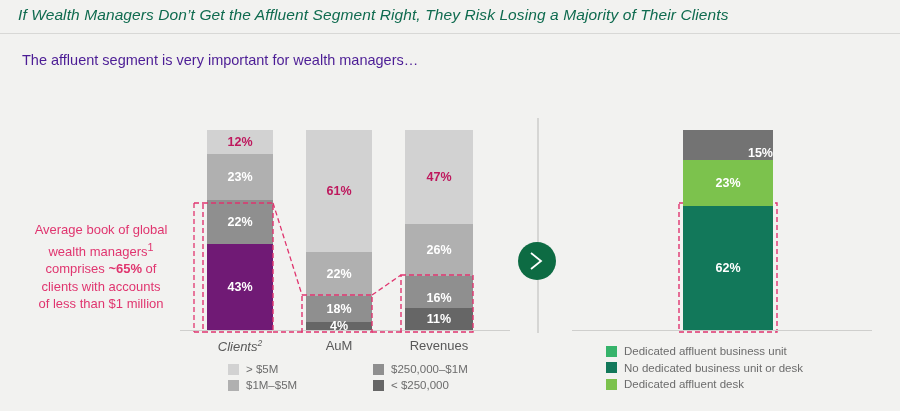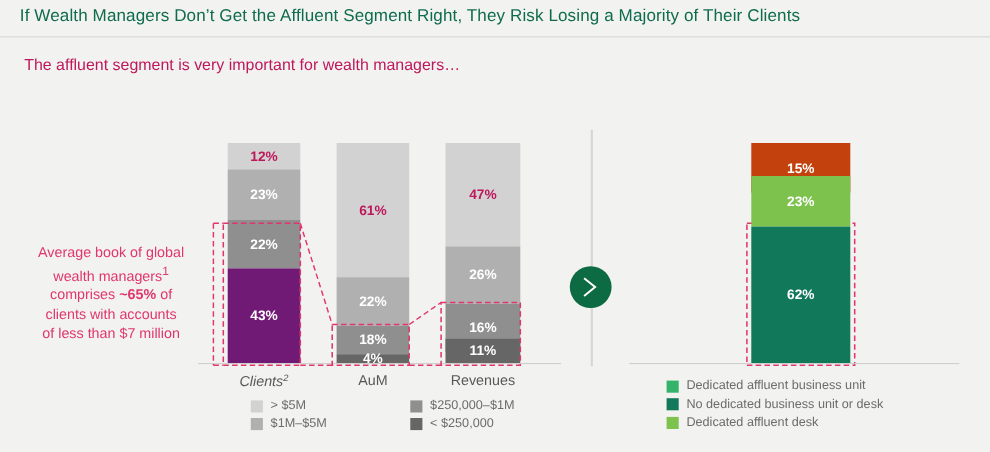--- a/index.html
+++ b/index.html
@@ -11,27 +11,27 @@
     position:relative;
   }
   .page{position:absolute;inset:0;}
 
   
   .title-rule{
     position:absolute;left:0;top:33px;width:900px;height:1px;background:#d8d8d6;
   }
   .title{
     position:absolute;left:18px;top:6px;width:868px;
-    font-size:15.5px;color:#0f6b4f;letter-spacing:.1px;white-space:nowrap;
+    font-size:15.5px;color:#0f6b4f;letter-spacing:.1px;white-space:nowrap;font-style:italic;
   }
 
   
   .sub-left{
     position:absolute;left:22px;top:52px;width:520px;
-    font-size:14.5px;color:#be185d;
+    font-size:14.5px;color:#4c1d95;
   }
   .sub-right{
     position:absolute;left:556px;top:52px;width:340px;
     font-size:14.5px;color:#5b6b63;text-align:center;line-height:19px;
   }
   .sub-right b{font-weight:bold;color:#3f5a4e;}
 
   
   .vdivider{
     position:absolute;left:537px;top:118px;width:2px;height:215px;background:#d6d6d4;
@@ -90,21 +90,21 @@
   <div class="title">If Wealth Managers Don’t Get the Affluent Segment Right, They Risk Losing a Majority of Their Clients</div>
   <div class="title-rule"></div>
 
   <div class="sub-left">The affluent segment is very important for wealth managers…</div>
 
   <div class="annot">
     <span>Average book of global</span><br>
     <span>wealth managers</span><sup>1</sup><br>
     <span>comprises </span><b>~65%</b><span> of</span><br>
     <span>clients with accounts</span><br>
-    <span>of less than $7 million</span>
+    <span>of less than $1 million</span>
   </div>
 
   <div class="chart-left">
     <div class="baseline-left"></div>
     <div id="left-bars-host">
         <div class="bar" style="left: 207px; width: 66px; height: 200px; top: 130px; position: absolute;">
           <div class="seg dark-text" style="background: rgb(210, 210, 210); height: 24px; top: 0px;">
             <span>12%</span>
           </div>
           <div class="seg" style="background: rgb(176, 176, 176); height: 46px; top: 24px;">
@@ -197,21 +197,21 @@
       <div class="cell">
         <span class="sw" id="sw-l3" style="background: rgb(102, 102, 102);"></span>
         <span>&lt; $250,000</span>
       </div>
     </div>
   </div>
 
   <div class="baseline-right"></div>
   <div id="right-bar-host">
       <div style="position: absolute; left: 683px; width: 90px; height: 200px; top: 130px;">
-        <div class="seg" style="background: #c2410c; height: 45px; top: 0px;">
+        <div class="seg" style="background: #737373; height: 45px; top: 0px; justify-content: flex-end;">
           <span>15%</span>
         </div>
         <div class="seg" style="background: rgb(124, 194, 77); height: 46px; top: 30px;">
           <span>23%</span>
         </div>
         <div class="seg" style="background: rgb(18, 120, 90); height: 124px; top: 76px;">
           <span>62%</span>
         </div>
       </div>
     </div>

